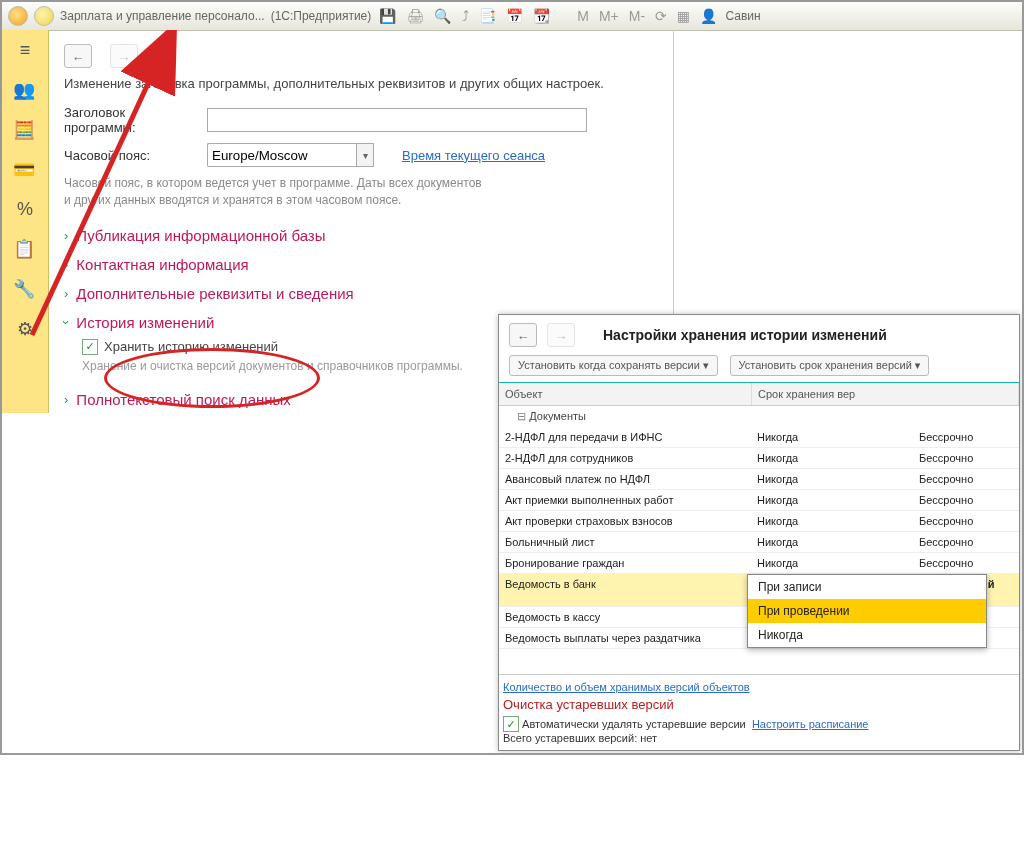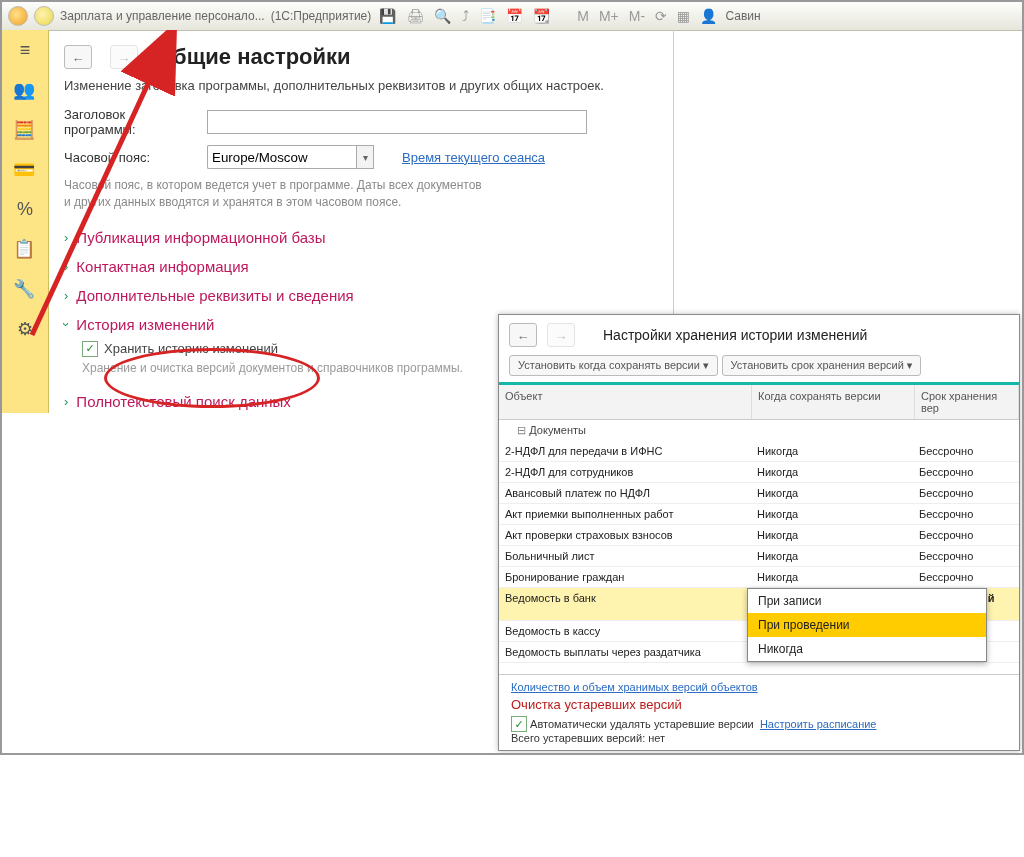--- a/index.html
+++ b/index.html
@@ -35,41 +35,41 @@
 .chk{width:14px;height:14px;border:1px solid #7a7;display:inline-flex;align-items:center;justify-content:center;font-size:11px;color:#1a8a1a;background:#fff}
 .sub-hint{padding:2px 16px 2px 34px;color:#9a9a9a;font-size:12px}
 .link-right{position:absolute;left:586px;color:#2a6cc3;text-decoration:underline;font-size:13px;cursor:pointer}
 
 .red-ellipse{position:absolute;border:3px solid #d62424;border-radius:50%/50%;pointer-events:none}
 
 .arrow-svg{position:absolute;top:28px;left:0;width:680px;height:490px;pointer-events:none}
 
 .win2{position:absolute;right:2px;bottom:2px;width:520px;height:435px;background:#fff;border:1px solid #8a8a8a;box-shadow:0 0 6px rgba(0,0,0,.25);display:flex;flex-direction:column;font-size:12px}
 .win2 .whdr{display:flex;align-items:center;gap:10px;padding:8px 10px}
-.win2 .wtitle{font-weight:normal;font-size:14px;margin-left:18px}
-.win2 .wtb{display:flex;gap:4px;padding:0 10px 6px}
+.win2 .wtitle{font-weight:bold;font-size:14px;margin-left:18px}
+.win2 .wtb{display:flex;gap:12px;padding:0 10px 6px}
 .wbtn{border:1px solid #bbb;background:#f7f7f7;font-size:11px;padding:3px 8px;border-radius:3px;cursor:pointer;color:#555}
-.grid{border-top:3px solid #14b8a6;border-bottom:1px solid #ccc;flex:1;overflow:hidden;position:relative}
+.grid{border-top:1px solid #14b8a6;border-bottom:1px solid #ccc;flex:1;overflow:hidden;position:relative}
 .ghead{display:flex;background:#f3f3f3;border-bottom:1px solid #ccc;font-size:11px;color:#555}
 .ghead div{padding:5px 6px;border-right:1px solid #ddd}
 .c1{width:240px}.c2{width:150px}.c3{flex:1}
 .gbody{overflow:auto;height:255px;position:relative}
 .grow{display:flex;border-bottom:1px solid #eee;font-size:11px}
 .grow div{padding:4px 6px}
 .grow .c1{}
 .group{font-size:11px;padding:4px 6px 4px 18px;color:#444}
 .group:before{content:"⊟ ";color:#888}
 .sel{background:#fff3b0}
 .sel .c2{background:#2a5db0;color:#fff}
 .sel .c3{font-weight:bold}
 
 .ddpop{position:absolute;left:248px;top:168px;width:238px;background:#fff;border:1px solid #888;box-shadow:0 2px 6px rgba(0,0,0,.3);z-index:5}
 .ddpop div{padding:5px 10px;font-size:12px;cursor:pointer}
 .ddpop .on{background:#ffcc00}
-.wfoot{padding:6px 12px;font-size:11px;color:#333}
+.wfoot{padding:6px 4px;font-size:11px;color:#333}
 .wfoot .l{color:#2a6cc3;text-decoration:underline;cursor:pointer}
 .wfoot .g{color:#b91c1c;font-size:13px;margin-top:4px}
 </style>
 </head>
 <body>
 
 <div class="outer">
 
   <div class="titlebar">
     <span class="circle c-o"></span>
@@ -101,21 +101,20 @@
     <span class="sic">%</span>
     <span class="sic">📋</span>
     <span class="sic">🔧</span>
     <span class="sic">⚙</span>
   </div>
 
   <div class="main">
     <div class="hdr">
       <button class="nav-btn">←</button>
       <button class="nav-btn" style="opacity:.4">→</button>
-      <span class="title">Общие настройки</span>
     </div>
     <div class="desc">Изменение заголовка программы, дополнительных реквизитов и других общих настроек.</div>
 
     <div class="form-row">
       <label>Заголовок программы:</label>
       <input class="txt" style="width: 370px;">
     </div>
     <div class="form-row">
       <label>Часовой пояс:</label>
       <span class="combo">
@@ -180,21 +179,20 @@
       <button class="nav-btn" style="opacity:.4">→</button>
       <span class="wtitle">Настройки хранения истории изменений</span>
     </div>
     <div class="wtb">
       <button class="wbtn"><span>Установить когда сохранять версии</span> ▾</button>
       <button class="wbtn"><span>Установить срок хранения версий</span> ▾</button>
     </div>
     <div class="grid">
       <div class="ghead">
         <div class="c1">Объект</div>
-        <div class="c2">Когда сохранять версии</div>
         <div class="c3">Срок хранения вер</div>
       </div>
       <div class="gbody">
         <div class="group">Документы</div>
         <div class="grow">
             <div class="c1">2-НДФЛ для передачи в ИФНС</div>
             <div class="c2">Никогда</div>
             <div class="c3">Бессрочно</div>
           </div>
         <div class="grow">

